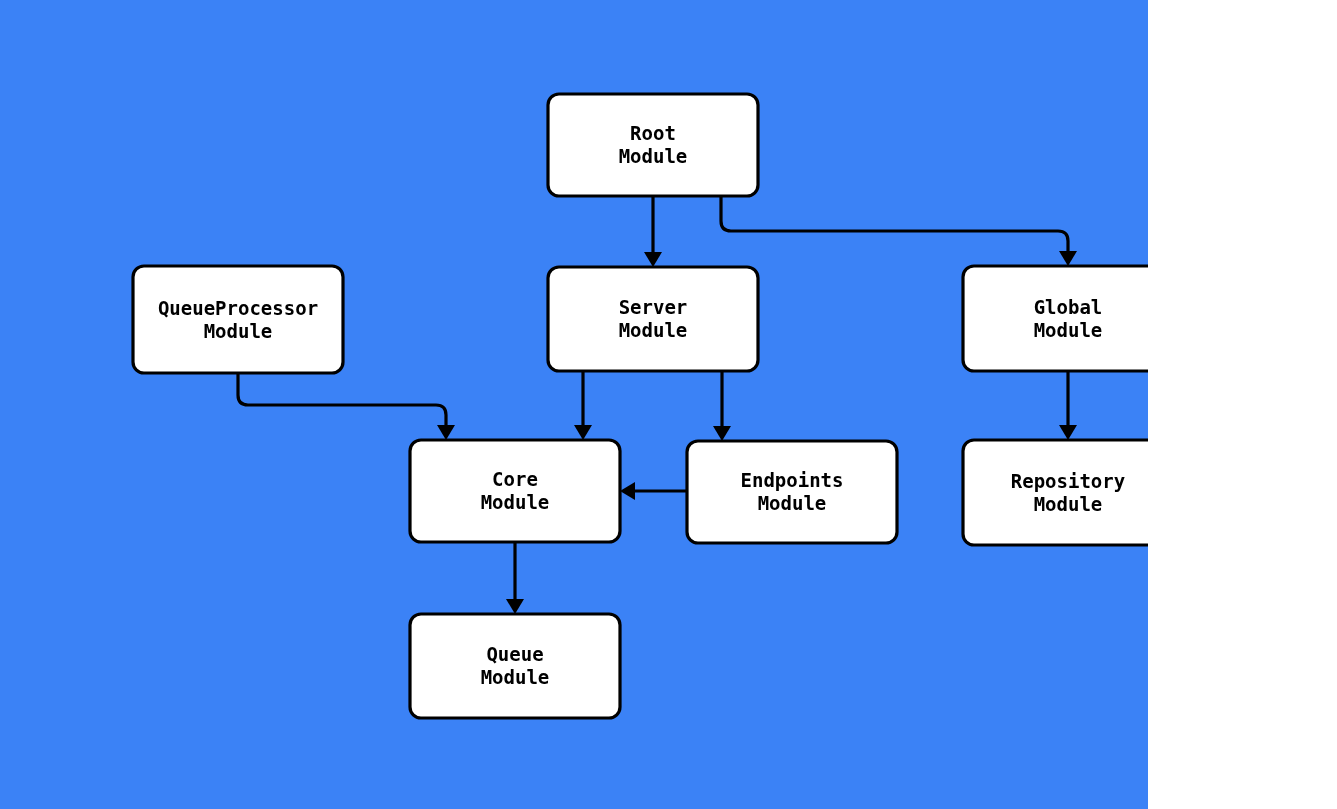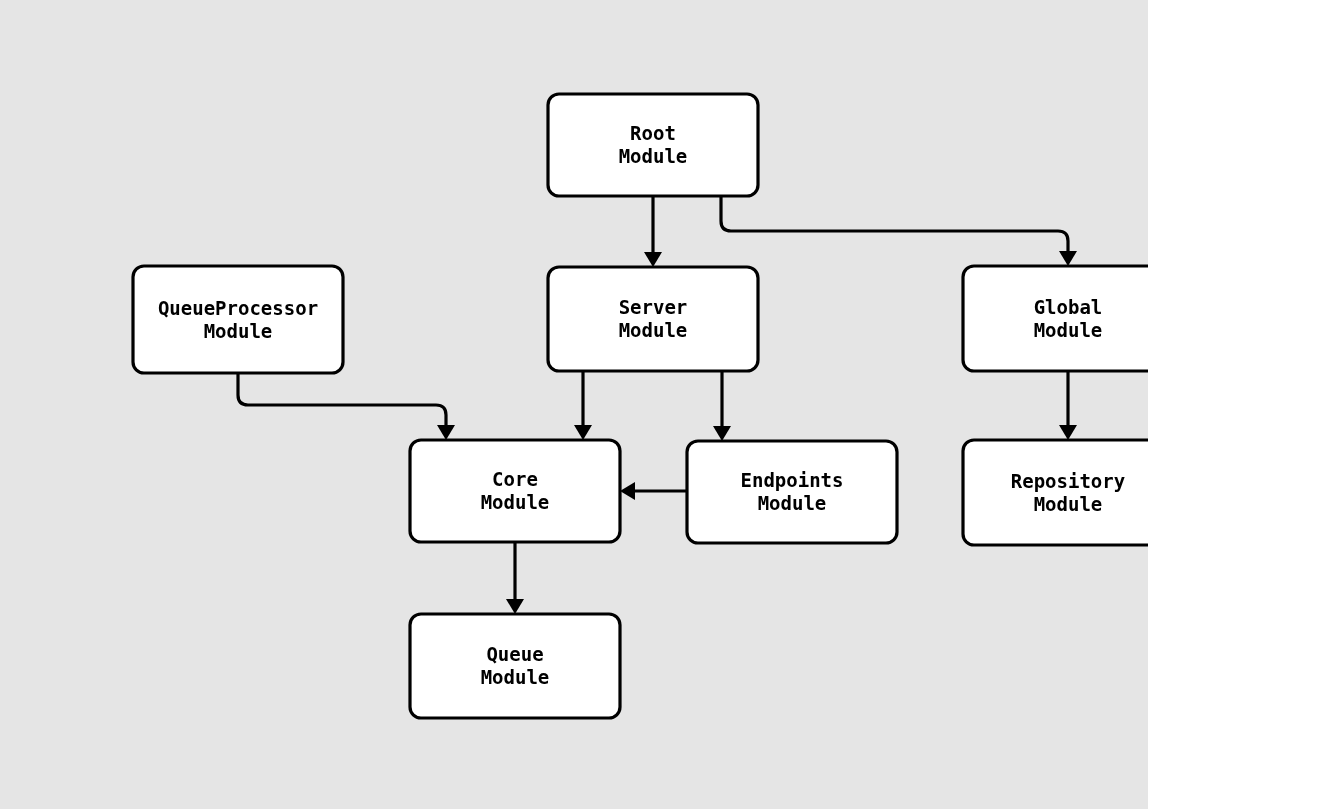--- a/index.html
+++ b/index.html
@@ -5,21 +5,21 @@
 <style>
   html, body {
     margin: 0;
     padding: 0;
     background: #ffffff;
   }
   #canvas {
     position: relative;
     width: 1148px;
     height: 809px;
-    background: #e5e5e5;
+    background: #3b82f6;
     overflow: hidden;
     font-family: "DejaVu Sans Mono", "Liberation Mono", monospace;
   }
   #diagram-svg {
     position: absolute;
     left: 0;
     top: 0;
     width: 1337px;
     height: 809px;
     display: block;

